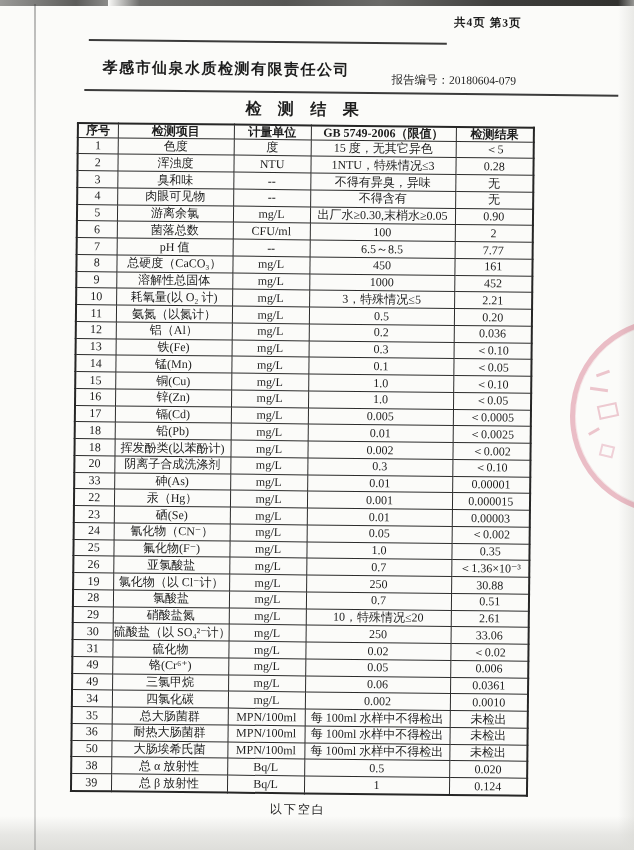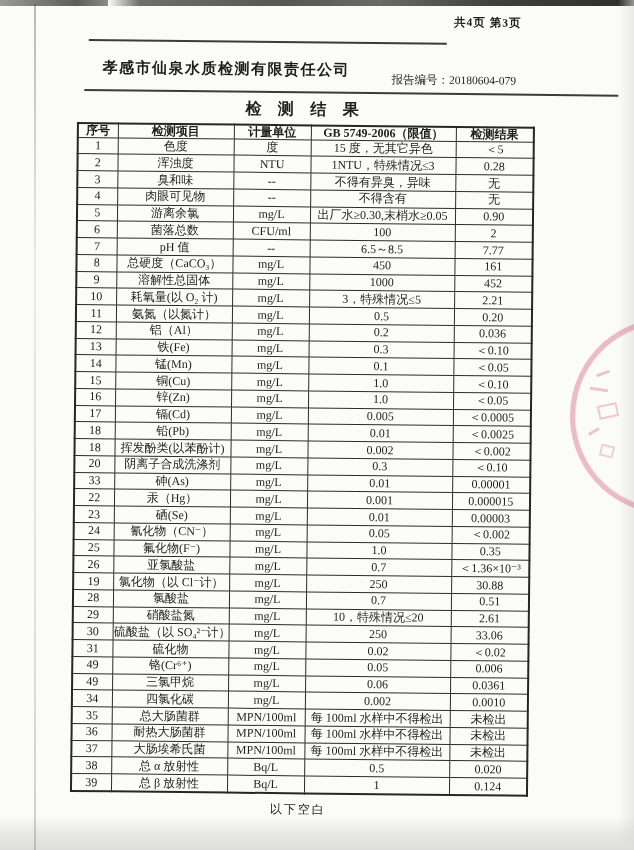--- a/index.html
+++ b/index.html
@@ -338,21 +338,21 @@
       <td>未检出</td>
     </tr>
         <tr>
       <td>36</td>
       <td>耐热大肠菌群</td>
       <td>MPN/100ml</td>
       <td class="xs">每 100ml 水样中不得检出</td>
       <td>未检出</td>
     </tr>
         <tr>
-      <td>37</td>
+      <td>50</td>
       <td>大肠埃希氏菌</td>
       <td>MPN/100ml</td>
       <td class="xs">每 100ml 水样中不得检出</td>
       <td>未检出</td>
     </tr>
         <tr>
       <td>38</td>
       <td>总 α 放射性</td>
       <td>Bq/L</td>
       <td>0.5</td>

